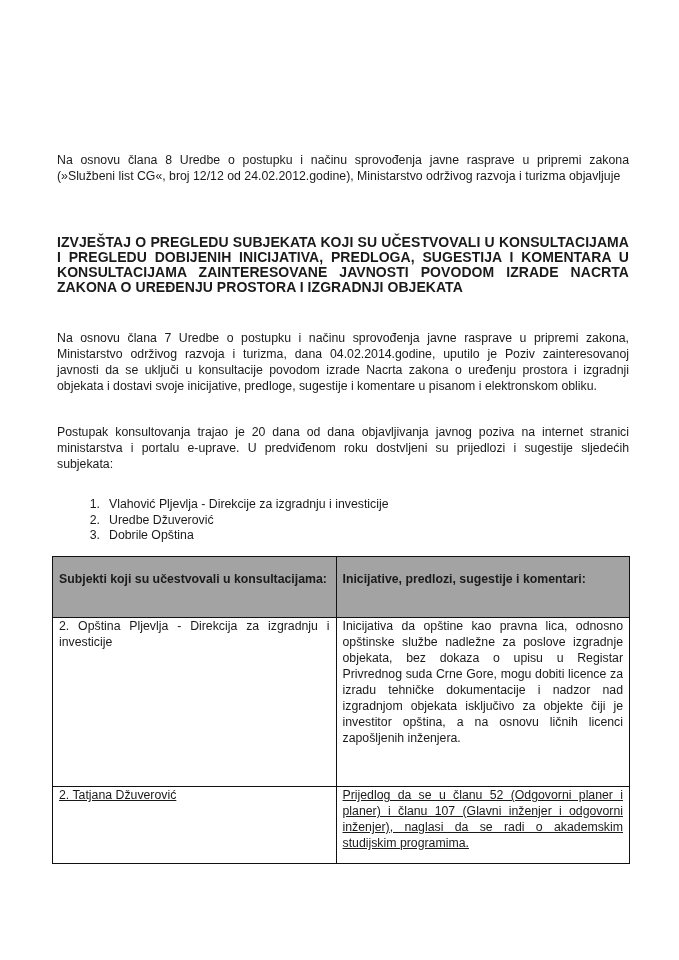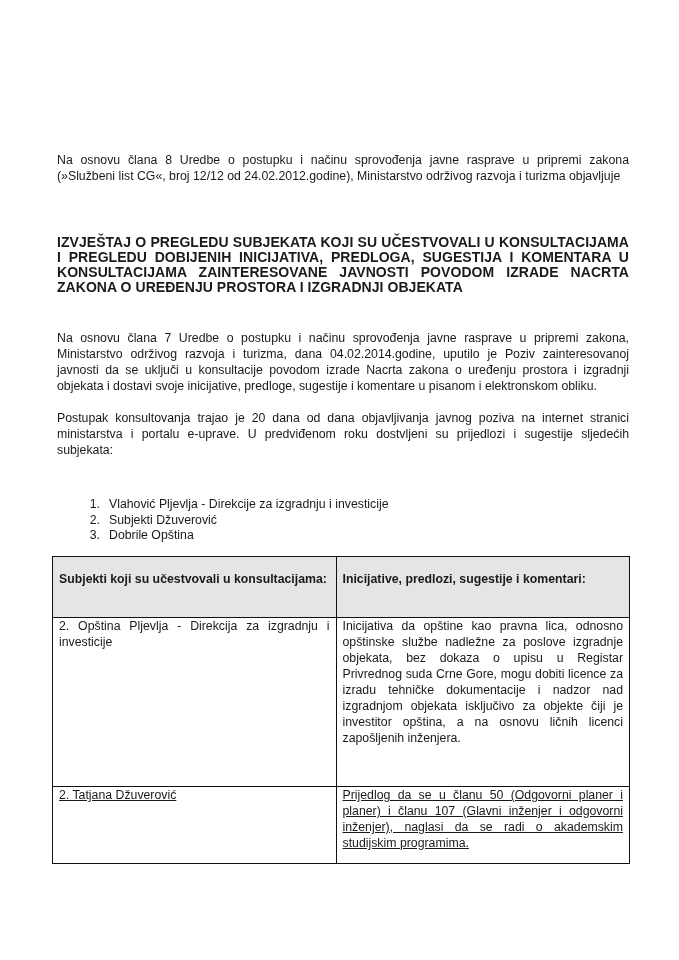--- a/index.html
+++ b/index.html
@@ -69,21 +69,21 @@
       font-size: 12.3px;
       line-height: 16px;
     }
     table.consult td, table.consult th {
       border: 1.5px solid #111;
       vertical-align: top;
       padding: 0 6px;
       text-align: justify;
     }
     table.consult th {
-      background: #e5e5e5;
+      background: #a3a3a3;
       font-weight: bold;
       height: 61px;
       padding-top: 14px;
       box-sizing: border-box;
     }
     table.consult th .cellinner {
       text-align: justify;
       text-align-last: left;
     }
     .col1 { width: 284px; }
@@ -95,30 +95,30 @@
 <body>
 
 <div class="page">
 
   <p class="para" style="top:152px;">Na osnovu člana 8 Uredbe o postupku i načinu sprovođenja javne rasprave u pripremi zakona (»Službeni list CG«, broj 12/12 od 24.02.2012.godine), Ministarstvo održivog razvoja i turizma objavljuje</p>
 
   <p class="title">IZVJEŠTAJ O PREGLEDU SUBJEKATA KOJI SU UČESTVOVALI U KONSULTACIJAMA I PREGLEDU DOBIJENIH INICIJATIVA, PREDLOGA, SUGESTIJA I KOMENTARA  U KONSULTACIJAMA ZAINTERESOVANE JAVNOSTI POVODOM IZRADE NACRTA ZAKONA O UREĐENJU PROSTORA I IZGRADNJI OBJEKATA</p>
 
   <p class="para" style="top:330px;">Na osnovu člana 7 Uredbe o postupku i načinu sprovođenja javne rasprave u pripremi zakona, Ministarstvo održivog razvoja i turizma, dana 04.02.2014.godine, uputilo je Poziv zainteresovanoj javnosti da se uključi u konsultacije povodom izrade Nacrta zakona o uređenju prostora i izgradnji objekata i dostavi svoje inicijative, predloge, sugestije i komentare u pisanom i elektronskom obliku.</p>
 
-  <p class="para" style="top:410px;">Postupak konsultovanja trajao je 20 dana od dana objavljivanja javnog poziva na internet stranici ministarstva i portalu e-uprave. U predviđenom roku dostvljeni su prijedlozi i sugestije sljedećih subjekata:</p>
+  <p class="para" style="top:424px;">Postupak konsultovanja trajao je 20 dana od dana objavljivanja javnog poziva na internet stranici ministarstva i portalu e-uprave. U predviđenom roku dostvljeni su prijedlozi i sugestije sljedećih subjekata:</p>
 
   <ol class="list">
     <li>
       <span class="num">1.</span>
       <span>Vlahović Pljevlja - Direkcije za izgradnju i investicije</span>
     </li>
     <li>
       <span class="num">2.</span>
-      <span>Subjekti Džuverović</span>
+      <span>Uredbe Džuverović</span>
     </li>
     <li>
       <span class="num">3.</span>
       <span>Dobrile Opština</span>
     </li>
   </ol>
 
   <table class="consult">
     <thead>
       <tr>
@@ -130,18 +130,18 @@
         </th>
       </tr>
     </thead>
     <tbody>
       <tr class="row1">
         <td class="col1">2. Opština Pljevlja - Direkcija za izgradnju i investicije</td>
         <td class="col2">Inicijativa da opštine kao pravna lica, odnosno opštinske službe nadležne za poslove izgradnje objekata, bez dokaza o upisu u Registar Privrednog suda Crne Gore, mogu dobiti licence za izradu tehničke dokumentacije i nadzor nad izgradnjom objekata isključivo za objekte čiji je investitor opština, a na osnovu ličnih licenci zapošljenih inženjera.</td>
       </tr>
       <tr class="row2">
         <td class="col1">2. Tatjana Džuverović</td>
-        <td class="col2">Prijedlog da se u članu 50 (Odgovorni planer i planer) i članu 107 (Glavni inženjer i odgovorni inženjer), naglasi da se radi o akademskim studijskim programima.</td>
+        <td class="col2">Prijedlog da se u članu 52 (Odgovorni planer i planer) i članu 107 (Glavni inženjer i odgovorni inženjer), naglasi da se radi o akademskim studijskim programima.</td>
       </tr>
     </tbody>
   </table>
 
 </div>
 
 </body></html>

